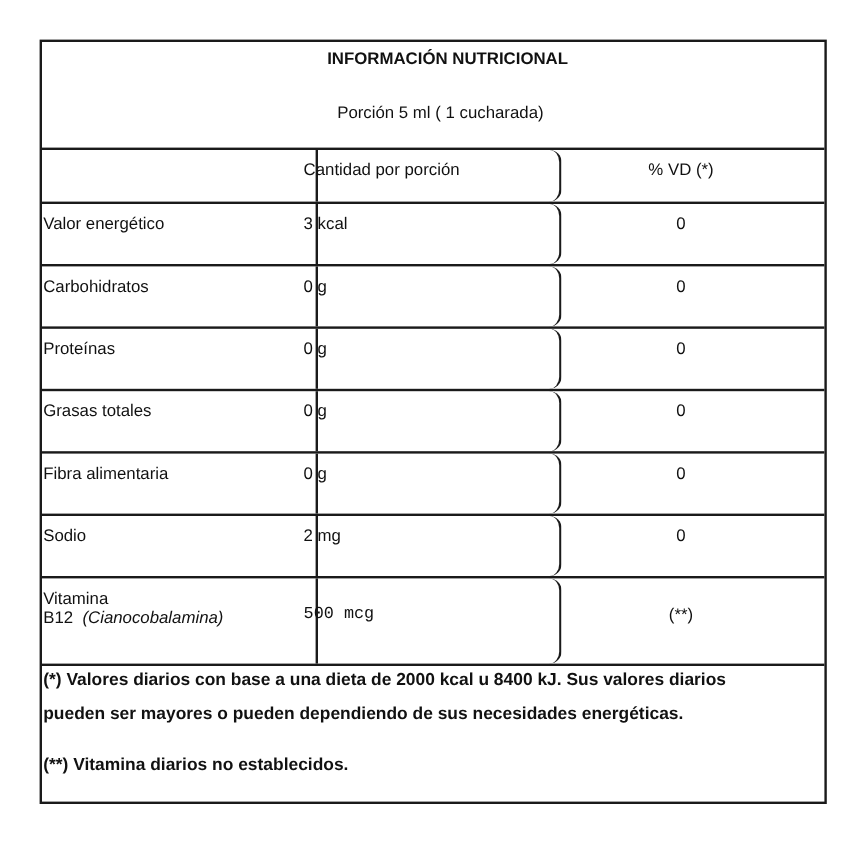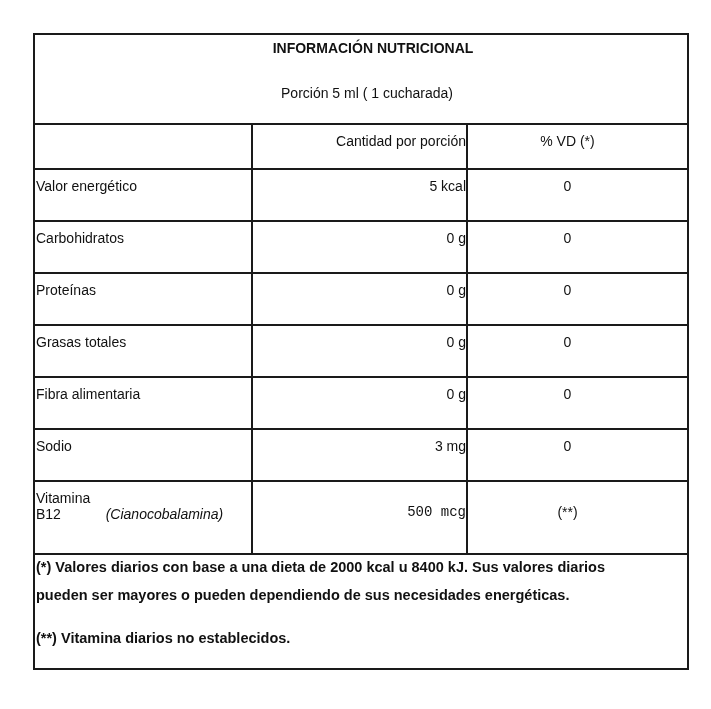--- a/index.html
+++ b/index.html
@@ -6,28 +6,28 @@
   body { width: 711px; height: 709px; position: relative; overflow: hidden;
          font-family: "Liberation Sans", "DejaVu Sans", sans-serif; color: #111; }
   .box { position: absolute; left: 33px; top: 33px; width: 652px; height: 633px;
          border: 2px solid #1a1a1a; }
   .hdr { position: absolute; left: 0; top: 0; width: 652px; height: 88px;
          border-bottom: 2px solid #1a1a1a; text-align: center; }
   .title { position: absolute; top: 5px; left: 0; right: 0; font-size: 14px; font-weight: bold; padding-left: 24px; }
   .portion { position: absolute; top: 50px; left: 0; right: 0; font-size: 14px; margin-left: 12px; }
   .row { position: absolute; left: 0; width: 652px; border-bottom: 2px solid #1a1a1a; }
   .c { position: absolute; top: 0; bottom: 0; font-size: 14px; }
-  .c1 { left: 0; width: 216px; border-right: 2px solid #1a1a1a; padding-left: 0; }
-  .c2 { left: 218px; width: 213px; border-right: 2px solid #1a1a1a; text-align: right; }
+  .c1 { left: 0; width: 216px; border-right: 2px solid #1a1a1a; padding-left: 12px; }
+  .c2 { left: 218px; width: 213px; border-right: 2px solid #1a1a1a; text-align: left; border-radius: 10px; }
   .c3 { left: 433px; width: 199px; text-align: center; border-radius: 16px; }
   .c span { position: absolute; left: 0; right: 0; top: 8px; }
   .c1 span { left: 1px; right: auto; }
   .foot { position: absolute; left: 0; top: 520px; width: 652px; font-size: 14.5px; font-weight: bold; }
   .foot p { margin: 0; position: absolute; left: 1px; }
-  i { font-style: italic; margin-left: 37px; }
+  i { font-style: italic; }
 </style>
 </head>
 <body>
 
 <div class="box">
   <div class="hdr">
     <div class="title">INFORMACIÓN NUTRICIONAL</div>
     <div class="portion">Porción 5 ml ( 1 cucharada)</div>
   </div>
 
@@ -41,21 +41,21 @@
     <div class="c c3">
         <span>% VD (*)</span>
       </div>
   </div>
 
   <div class="row" style="top:135px;height:50px;">
     <div class="c c1">
         <span>Valor energético</span>
       </div>
     <div class="c c2">
-        <span>5 kcal</span>
+        <span>3 kcal</span>
       </div>
     <div class="c c3">
         <span>0</span>
       </div>
   </div>
   <div class="row" style="top:187px;height:50px;">
     <div class="c c1">
         <span>Carbohidratos</span>
       </div>
     <div class="c c2">
@@ -96,21 +96,21 @@
       </div>
     <div class="c c3">
         <span>0</span>
       </div>
   </div>
   <div class="row" style="top:395px;height:50px;">
     <div class="c c1">
         <span>Sodio</span>
       </div>
     <div class="c c2">
-        <span>3 mg</span>
+        <span>2 mg</span>
       </div>
     <div class="c c3">
         <span>0</span>
       </div>
   </div>
   <div class="row" style="top:447px;height:71px;">
     <div class="c c1">
       <span style="top:8px;">
         <span style="position:static">Vitamina</span><br>
         <span style="position:static">B12</span>&nbsp; <i style="position:static">(Cianocobalamina)</i>

